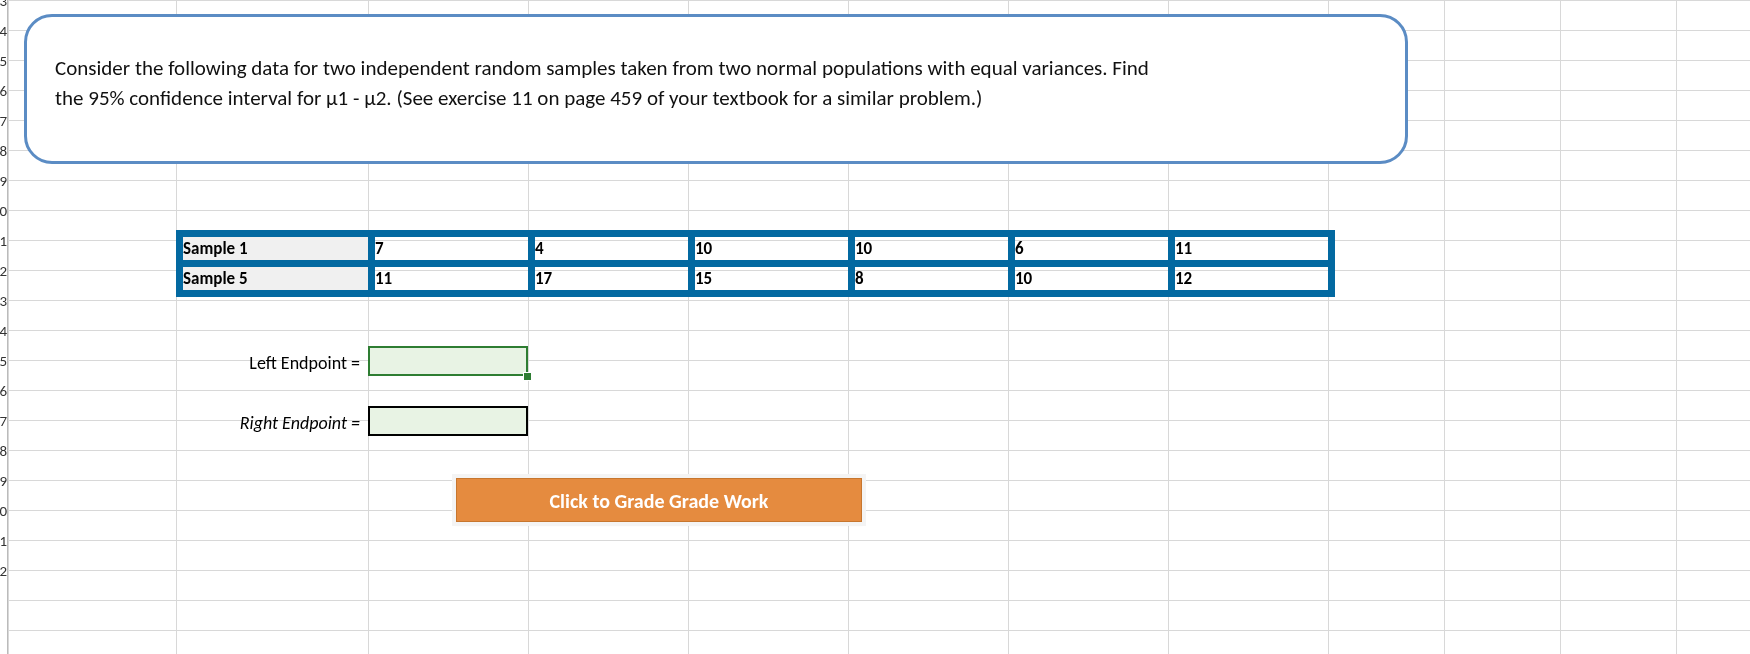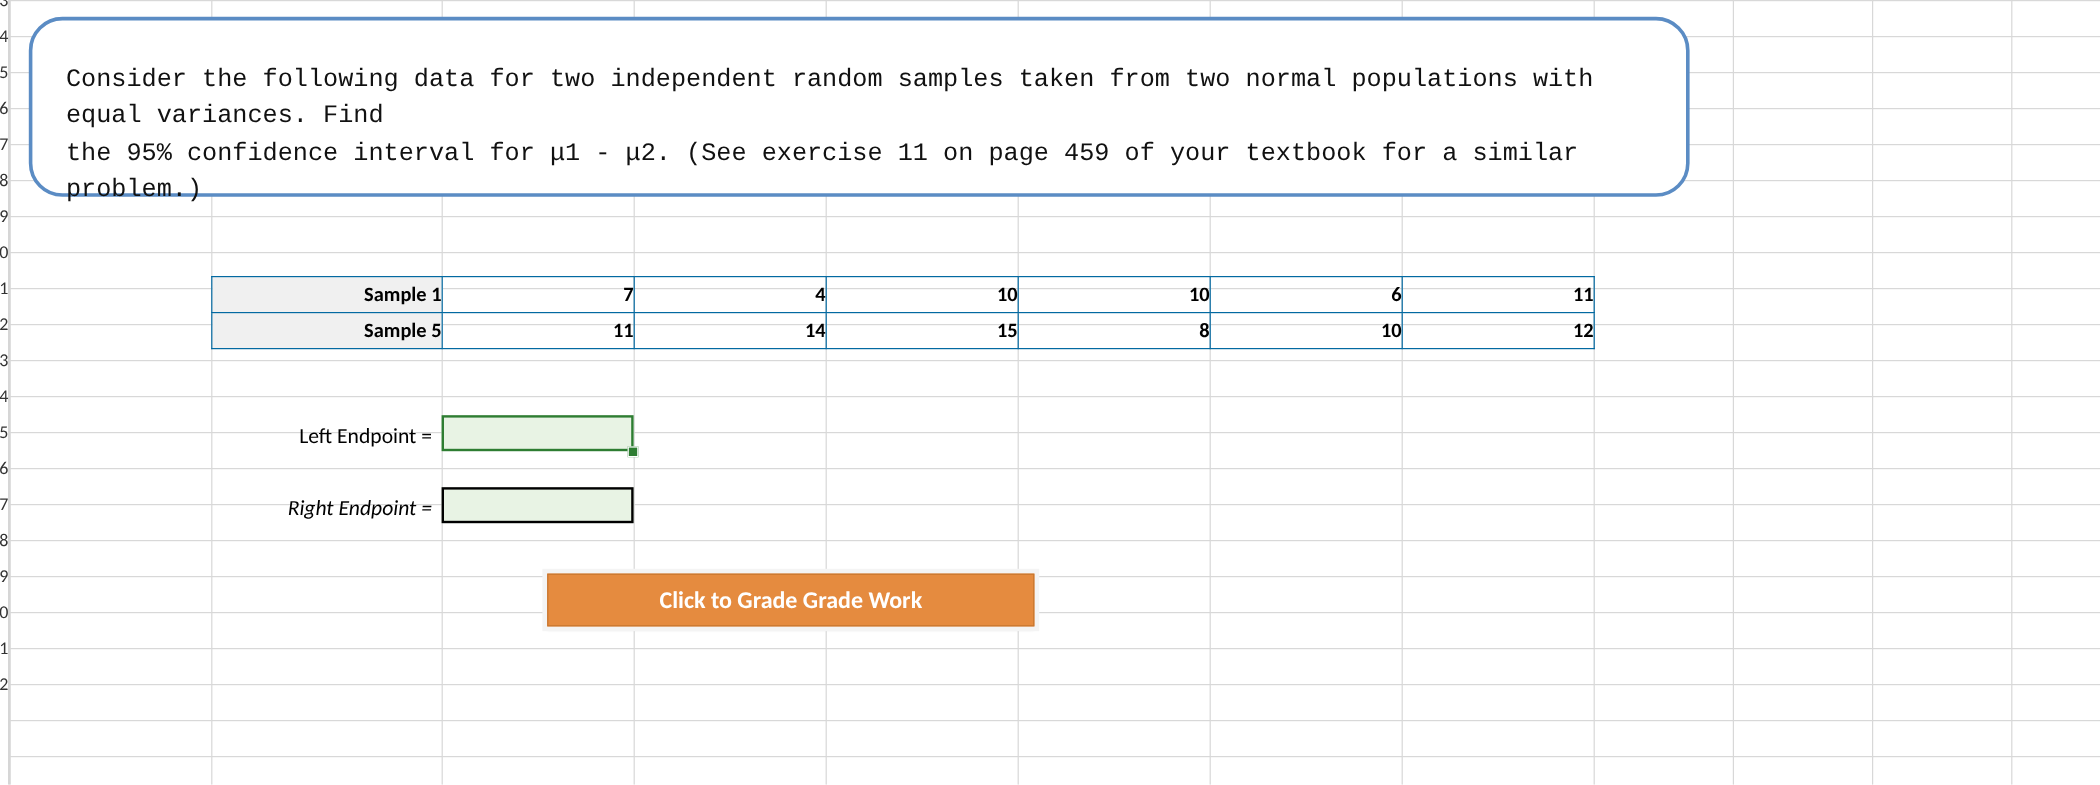--- a/index.html
+++ b/index.html
@@ -71,34 +71,33 @@
     top: 14px;
     width: 1384px;
     height: 150px;
     background: #fff;
     border: 3px solid #5b8cc4;
     border-radius: 28px;
     padding: 36px 28px 2px 28px;
     font-size: 21px;
     line-height: 1.45;
     color: #111;
-    font-family: Liberation Mono, monospace;
   }
   
   .data-table {
     position: absolute;
     left: 168px;
     top: 230px;
     border-collapse: collapse;
   }
   .data-table td, .data-table th {
-    border: 1px solid #0369a1;
+    border: 7px solid #0369a1;
     width: 160px;
     height: 30px;
-    text-align: right;
+    text-align: left;
     vertical-align: middle;
     font-size: 17px;
     font-weight: 600;
     padding: 0;
   }
   .data-table th {
     background: #f0f0f0;
     font-weight: 700;
   }
   
@@ -228,21 +227,21 @@
         <td>7</td>
         <td>4</td>
         <td>10</td>
         <td>10</td>
         <td>6</td>
         <td>11</td>
       </tr>
       <tr>
         <th style="width:192px">Sample 5</th>
         <td>11</td>
-        <td>14</td>
+        <td>17</td>
         <td>15</td>
         <td>8</td>
         <td>10</td>
         <td>12</td>
       </tr>
     </tbody>
       </table>
 
     <div class="ep-label" style="left:168px; top:348px;">Left Endpoint =</div>
     <div class="ep-input active" style="left:360px; top:346px;"></div>

